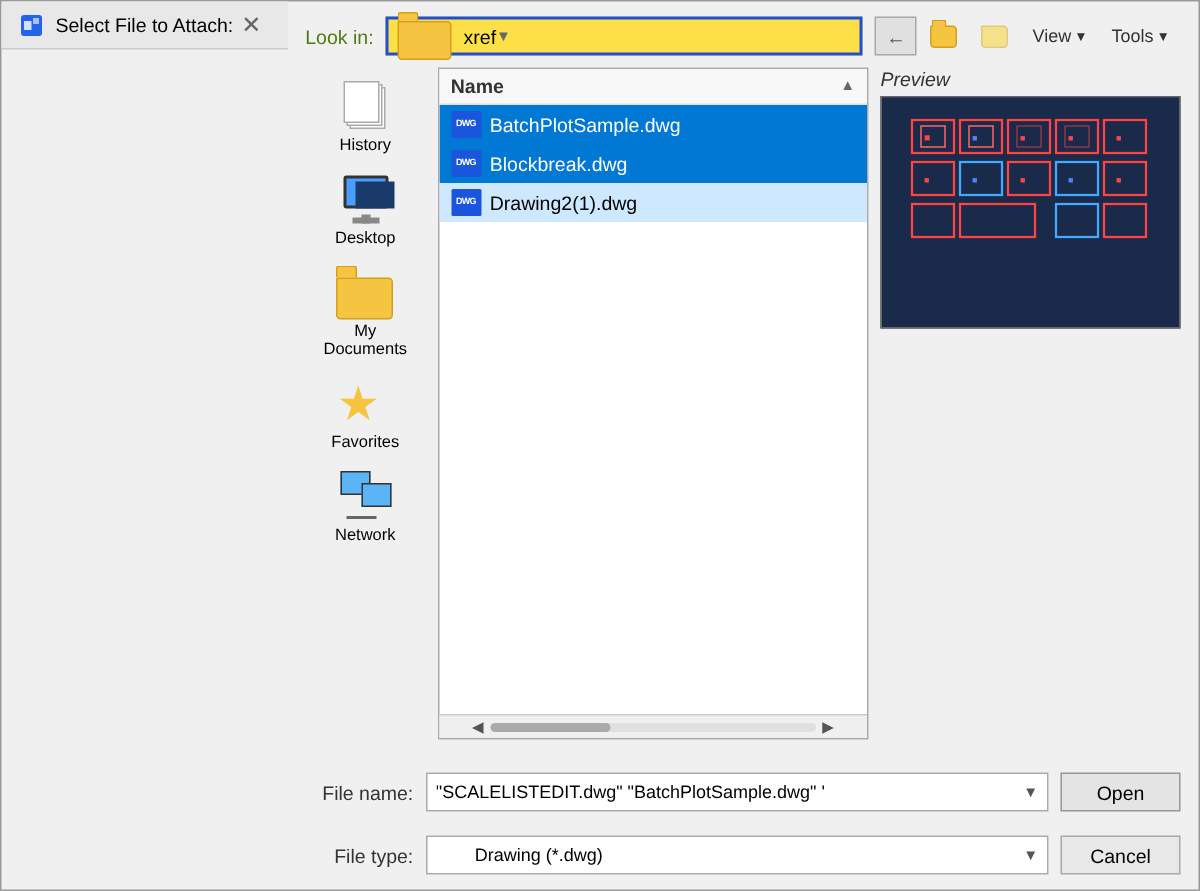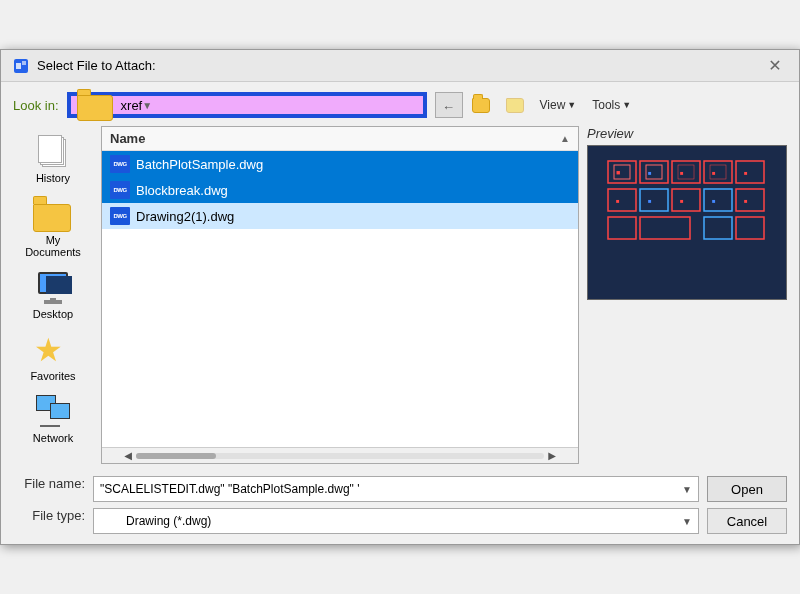--- a/index.html
+++ b/index.html
@@ -7,26 +7,25 @@
       background: #f0f0f0;
       font-family: 'Segoe UI', Tahoma, Geneva, Verdana, sans-serif;
       font-size: 13px;
       display: flex;
       align-items: center;
       justify-content: center;
       min-height: 100vh;
     }
     .dialog {
       width: 800px;
-      height: 496px;
+      height: 594px;
       background: #f0f0f0;
       border: 1px solid #999;
       box-shadow: 2px 2px 10px rgba(0,0,0,0.4);
       display: flex;
-      flex-direction: column;
     }
     .title-bar {
       background: #e8e8e8;
       border-bottom: 1px solid #ccc;
       padding: 8px 12px;
       display: flex;
       align-items: center;
       justify-content: space-between;
       height: 32px;
     }
@@ -68,22 +67,22 @@
       gap: 8px;
     }
     .look-in-label {
       white-space: nowrap;
       color: #4d7c0f;
     }
     .look-in-select {
       flex: 1;
       height: 26px;
       padding: 0 6px;
-      border: 4px solid #1d4ed8;
-      background: #f0abfc;
+      border: 2px solid #1d4ed8;
+      background: #fde047;
       display: flex;
       align-items: center;
       justify-content: flex-start;
       cursor: pointer;
     }
     .look-in-select-inner {
       display: flex;
       align-items: center;
       gap: 6px;
     }
@@ -284,22 +283,23 @@
 
     
     .bottom-controls {
       display: flex;
       flex-direction: column;
       gap: 6px;
       margin-top: 4px;
     }
     .bottom-row {
       display: flex;
-      align-items: flex-start;
+      align-items: center;
       gap: 8px;
+      margin-top: 10px;
     }
     .bottom-label {
       width: 72px;
       text-align: right;
       color: #333;
       flex-shrink: 0;
     }
     .bottom-input {
       flex: 1;
       height: 26px;
@@ -562,39 +562,39 @@
               <div class="page1"></div>
               <div class="page2"></div>
               <div class="page3"></div>
             </div>
           </div>
           <span class="sidebar-item-label">History</span>
         </div>
 
         <div class="sidebar-item">
           <div class="sidebar-item-icon">
-            <div class="icon-folder-large" style="width:40px;height:36px;">
-              <div class="folder-tab" style="background:#f5c542;border-color:#d4a017;"></div>
-              <div class="folder-body" style="width:38px;height:28px;background:#f5c542;border-color:#d4a017;"></div>
-            </div>
-          </div>
-          <span class="sidebar-item-label">My Documents</span>
-        </div>
-
-        <div class="sidebar-item">
-          <div class="sidebar-item-icon">
             <div class="icon-desktop">
               <div class="monitor">
                 <div class="monitor-screen"></div>
               </div>
               <div class="stand"></div>
               <div class="base"></div>
             </div>
           </div>
           <span class="sidebar-item-label">Desktop</span>
+        </div>
+
+        <div class="sidebar-item">
+          <div class="sidebar-item-icon">
+            <div class="icon-folder-large" style="width:40px;height:36px;">
+              <div class="folder-tab" style="background:#f5c542;border-color:#d4a017;"></div>
+              <div class="folder-body" style="width:38px;height:28px;background:#f5c542;border-color:#d4a017;"></div>
+            </div>
+          </div>
+          <span class="sidebar-item-label">My Documents</span>
         </div>
 
         <div class="sidebar-item">
           <div class="sidebar-item-icon">
             <div class="icon-favorites">
               <span class="star-shape">★</span>
             </div>
           </div>
           <span class="sidebar-item-label">Favorites</span>
         </div>

